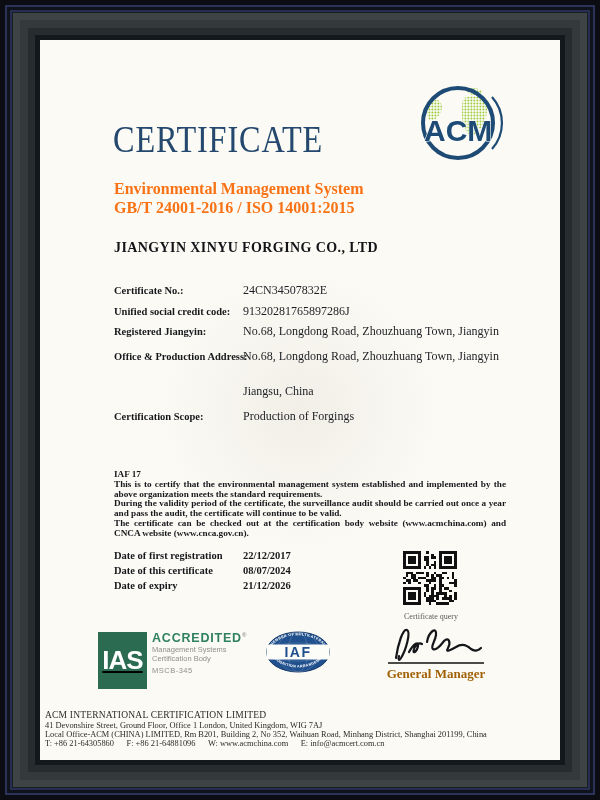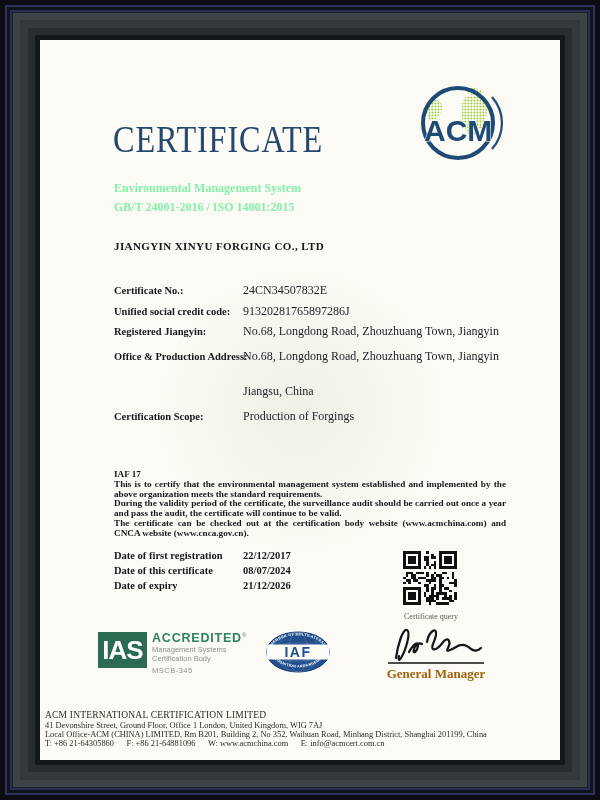--- a/index.html
+++ b/index.html
@@ -32,25 +32,25 @@
   }
   .content{position:absolute;inset:0;z-index:3;}
   .abs{position:absolute;}
 
   
   .cert-title{
     left:113px;top:120px;
     font-size:38px;line-height:38px;color:#24486e;letter-spacing:1px;
     transform:scaleX(0.85);transform-origin:left center;white-space:nowrap;
   }
-  .subtitle{left:114px;top:179px;color:#86efac;font-weight:bold;
-    font-size:12px;line-height:19px;white-space:nowrap;}
-
-  
-  .company{left:114px;top:240px;font-size:11px;font-weight:bold;
+  .subtitle{left:114px;top:179px;color:#f97316;font-weight:bold;
+    font-size:16px;line-height:19px;white-space:nowrap;}
+
+  
+  .company{left:114px;top:240px;font-size:14px;font-weight:bold;
     color:#131418;letter-spacing:.4px;white-space:nowrap;}
   .frow{left:114px;width:400px;height:16px;}
   .flabel{position:absolute;left:0;top:2px;font-size:10.5px;font-weight:bold;color:#17181c;white-space:nowrap;}
   .fvalue{position:absolute;left:129px;top:0;font-size:12px;color:#1d1e24;white-space:nowrap;}
   .fvalue2{left:243px;font-size:12px;color:#1d1e24;white-space:nowrap;}
 
   
   .statement{left:114px;top:470px;width:392px;color:#17181c;
     font-size:9.2px;font-weight:bold;line-height:9.8px;text-align:justify;}
   .statement .head{text-align:left;}
@@ -59,22 +59,22 @@
   .drow{left:114px;width:300px;height:14px;}
   .dlabel{position:absolute;left:0;top:0;font-size:10.5px;font-weight:bold;color:#17181c;white-space:nowrap;}
   .dvalue{position:absolute;left:129px;top:0;font-size:10.5px;font-weight:bold;color:#17181c;white-space:nowrap;}
 
   
   .qr-box{left:403px;top:551px;width:56px;}
   .qr-caption{margin-top:3px;text-align:center;font-size:8px;color:#5c5a52;
     font-family:"Liberation Serif", serif;}
 
   
-  .ias-square{left:98px;top:632px;width:49px;height:36px;background:#2a6b51;
-    display:flex;align-items:center;justify-content:center;}
+  .ias-square{left:98px;top:632px;width:49px;height:57px;background:#2a6b51;
+    display:flex;align-items:center;justify-content:center;text-decoration:underline;}
   .ias-abbr{color:#ffffff;font-family:"Liberation Sans", sans-serif;
     font-weight:bold;font-size:26px;letter-spacing:-1px;}
   .ias-text{left:152px;top:631px;font-family:"Liberation Sans", sans-serif;}
   .ias-accredited{font-size:12.5px;font-weight:bold;color:#2f8160;letter-spacing:.8px;white-space:nowrap;}
   .ias-accredited sup{font-size:6px;color:#9a9a94;}
   .ias-sub{font-size:7.5px;line-height:8.6px;color:#90908a;margin-top:1px;}
   .ias-code{font-size:7.5px;color:#90908a;margin-top:3px;letter-spacing:.5px;}
 
   .iaf-svg{left:265px;top:631px;}
 

